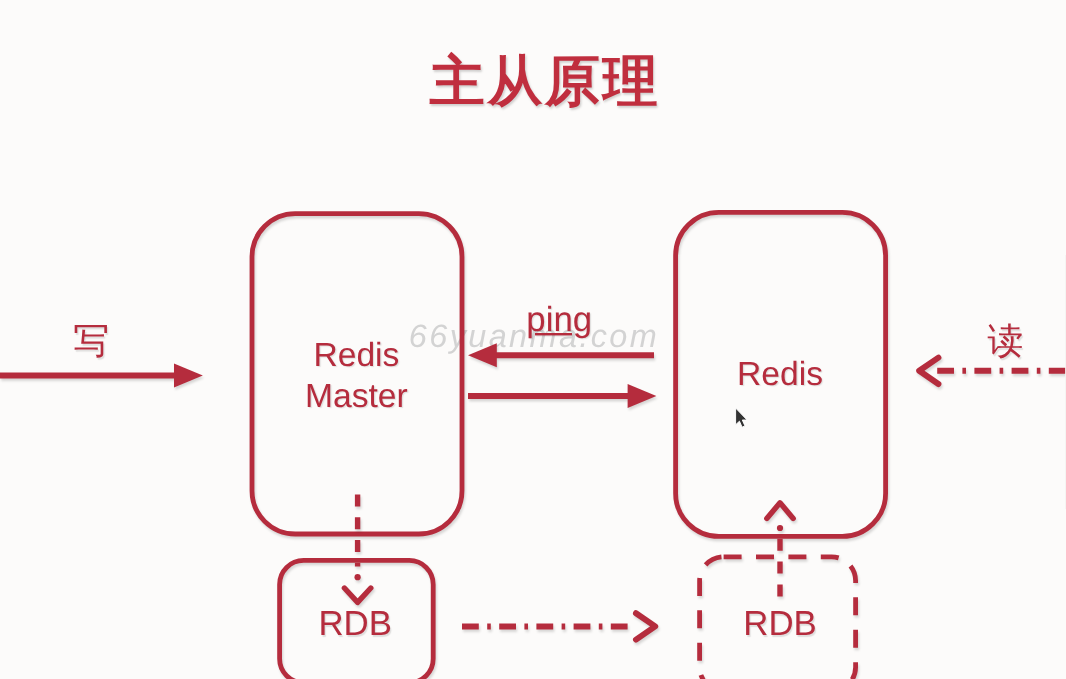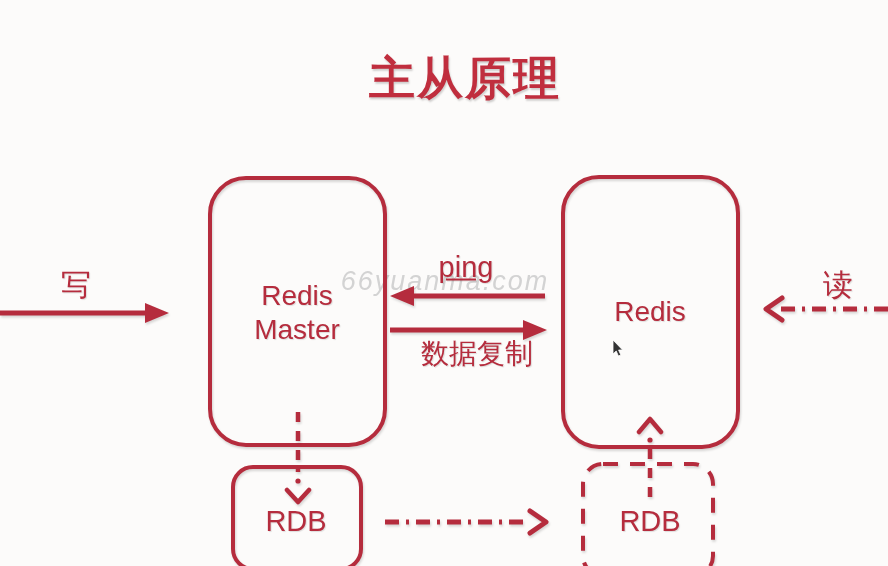--- a/index.html
+++ b/index.html
@@ -11,21 +11,21 @@
     position:relative;
     width:888px;height:566px;
     background:#fcfbfa;
     overflow:hidden;
     color:var(--accent,#b52c3d);
   }
   .title{
     position:absolute;
     top:36px;left:453px;
     transform:translateX(-50%);
-    margin:12px;
+    margin:1px;
     font-size:46px;
     font-weight:bold;
     letter-spacing:2px;
     color:var(--title,#c02e3e);
     text-shadow:1px 2px 2px rgba(0,0,0,0.18);
     white-space:nowrap;
   }
   .watermark{
     position:absolute;
     top:281px;left:445px;
@@ -127,19 +127,18 @@
   <div class="lbl lbl-node lbl-slave">
     <div>Redis</div>
   </div>
 
   <div class="lbl lbl-rdb-master">RDB</div>
 
   <div class="lbl lbl-rdb-slave">RDB</div>
 
   <div class="lbl lbl-ping">ping</div>
 
-  <div class="lbl lbl-replicate">数据复制</div>
 
   <div class="lbl lbl-write">写</div>
 
   <div class="lbl lbl-read">读</div>
 
 </div>
 
 </body></html>

